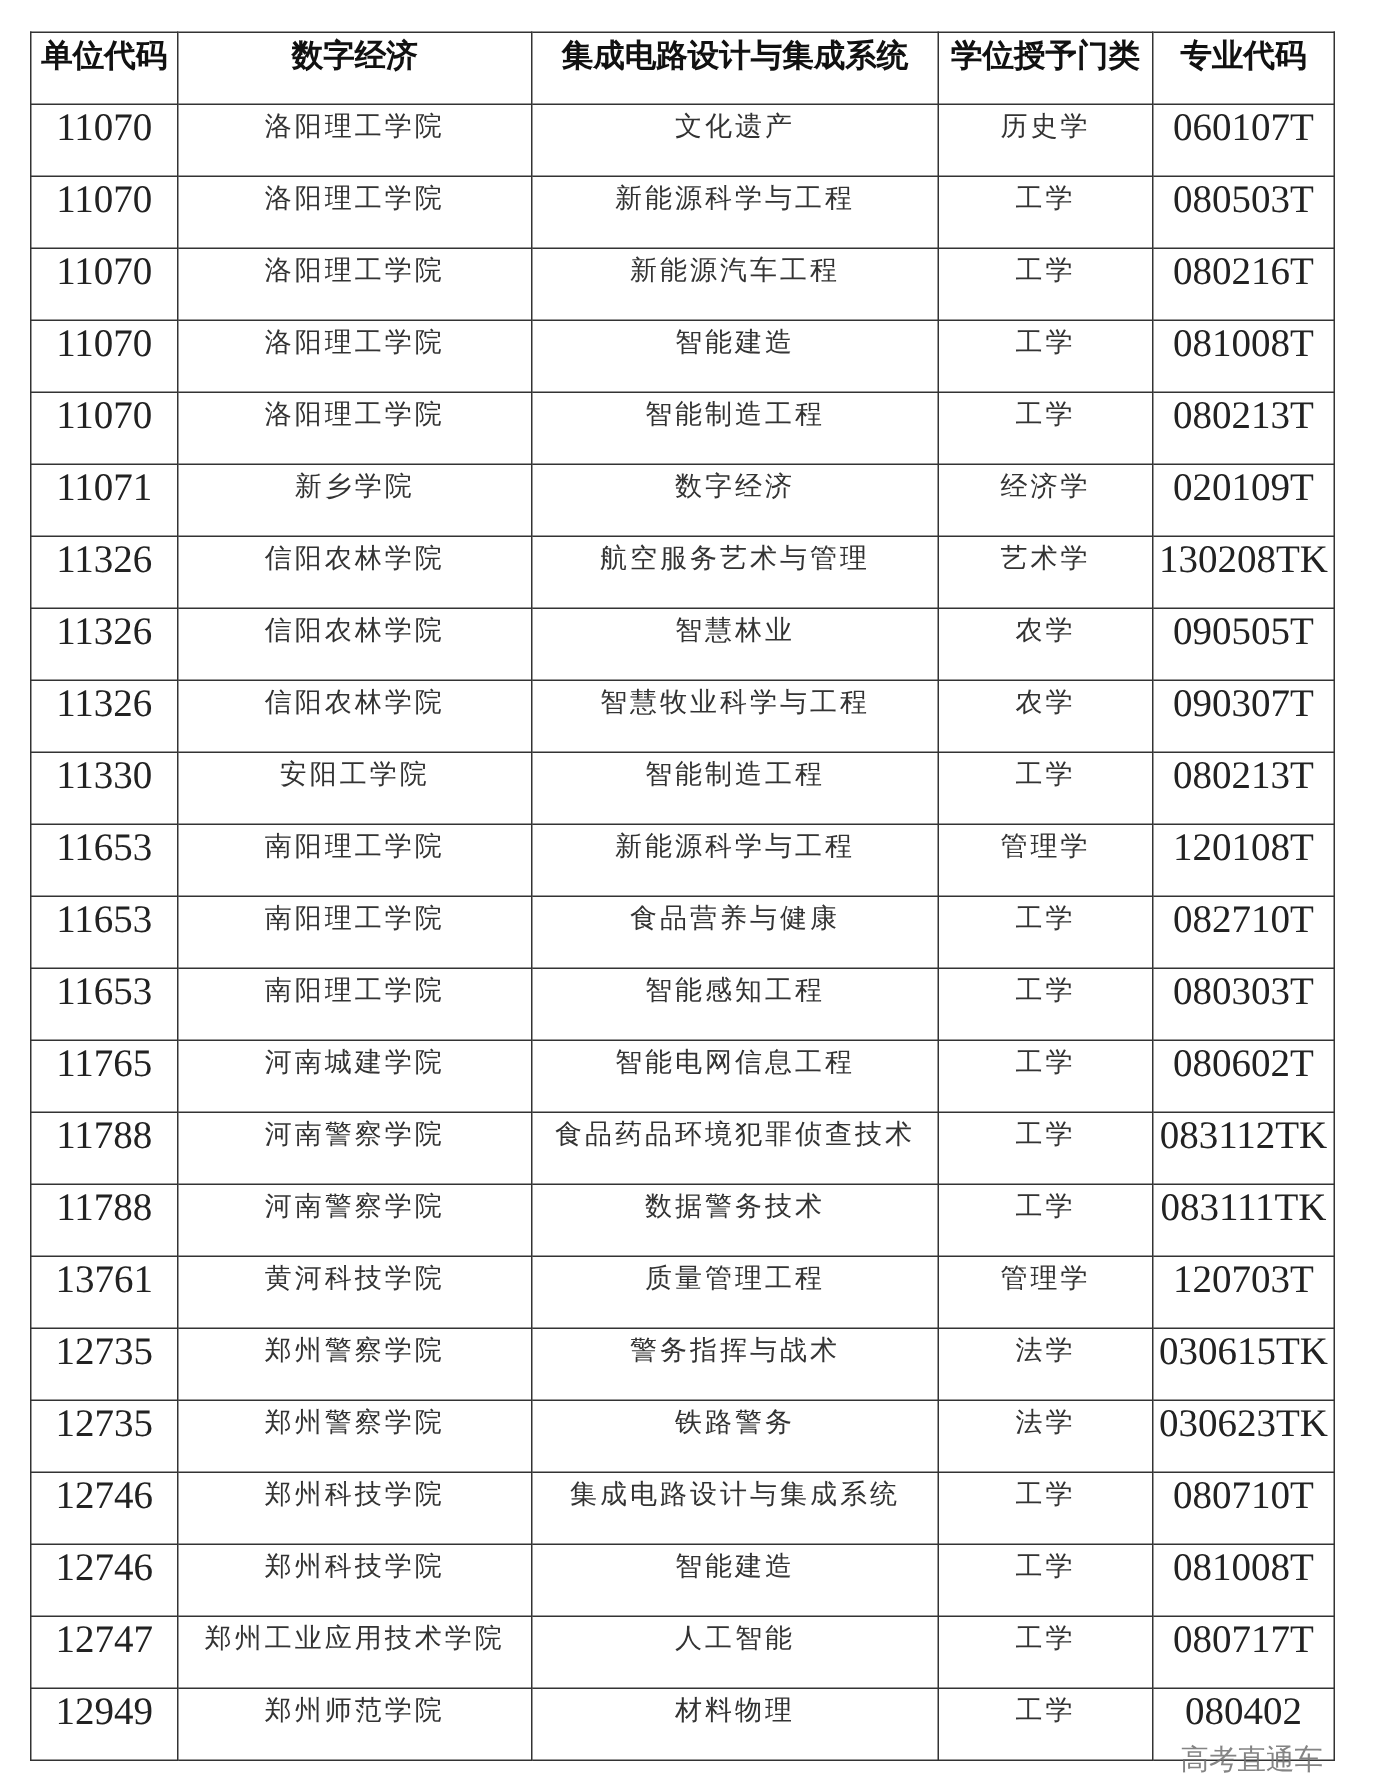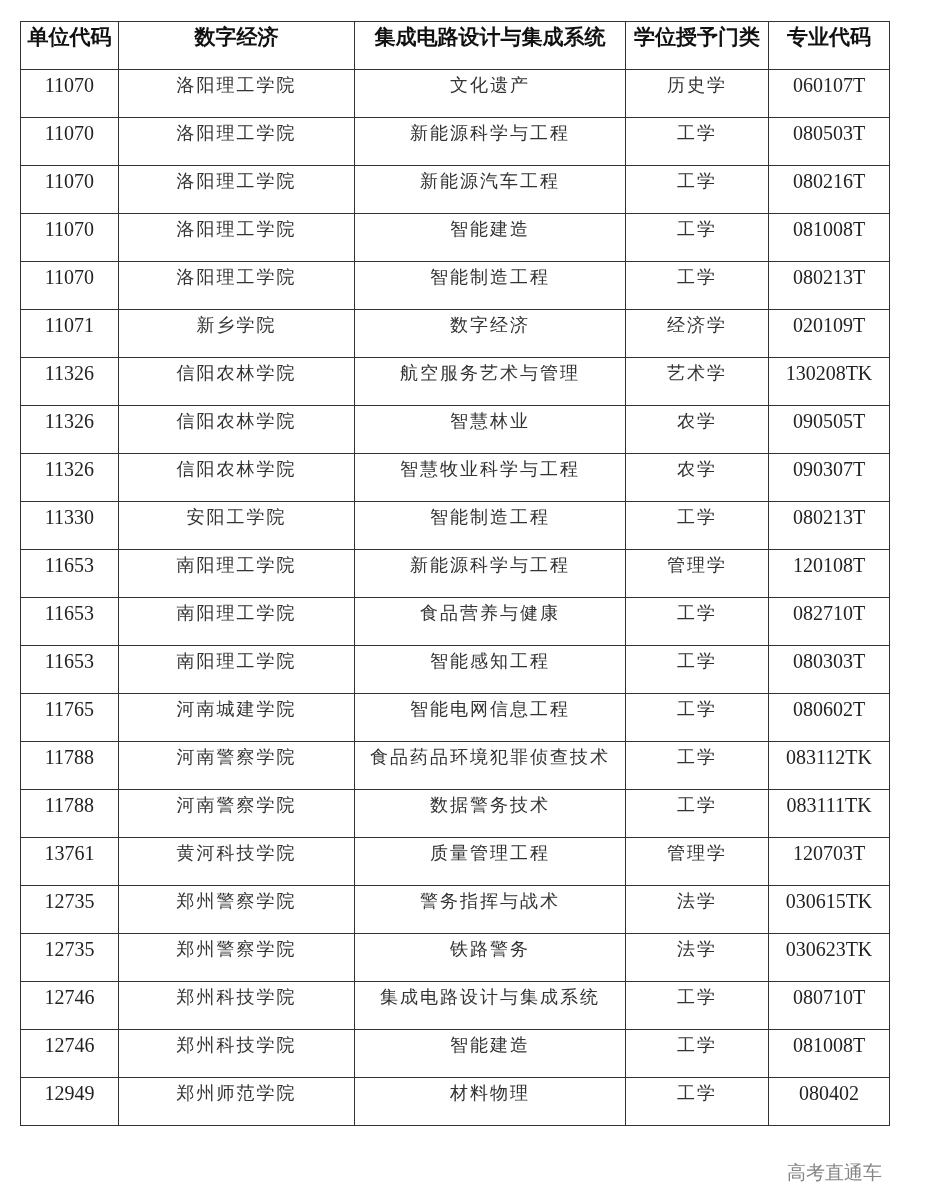--- a/index.html
+++ b/index.html
@@ -26,21 +26,21 @@
     color: #111;
     line-height: 30px;
   }
   .tbl td {
     height: 47px;
     font-size: 18px;
     line-height: 30px;
     letter-spacing: 2px;
     color: #333;
   }
-  .tbl td.num { font-family: "Liberation Serif", "DejaVu Serif", serif; letter-spacing: 0; font-size: 20px; color: #222; }
+  .tbl td.num { font-family: "Liberation Serif", "DejaVu Serif", serif; letter-spacing: 0; font-size: 26px; color: #222; }
   .c1 { width: 98px; } .c2 { width: 236px; } .c3 { width: 271px; } .c4 { width: 143px; } .c5 { width: 121px; }
   .watermark {
     position: absolute; left: 787px; top: 1160px;
     font-family: "DejaVu Sans", "Liberation Sans", sans-serif;
     font-size: 19px; color: rgba(110,110,110,0.85);
     letter-spacing: 0px;
   }
 </style>
 </head>
 <body>
@@ -204,20 +204,27 @@
         <td class="num">080710T</td>
       </tr>
       <tr>
         <td class="num">12746</td>
         <td>郑州科技学院</td>
         <td>智能建造</td>
         <td>工学</td>
         <td class="num">081008T</td>
       </tr>
       <tr>
+        <td class="num">12747</td>
+        <td>郑州工业应用技术学院</td>
+        <td>人工智能</td>
+        <td>工学</td>
+        <td class="num">080717T</td>
+      </tr>
+      <tr>
         <td class="num">12949</td>
         <td>郑州师范学院</td>
         <td>材料物理</td>
         <td>工学</td>
         <td class="num">080402</td>
       </tr>
     </tbody>
 </table>
 
 <div class="watermark">高考直通车</div>

